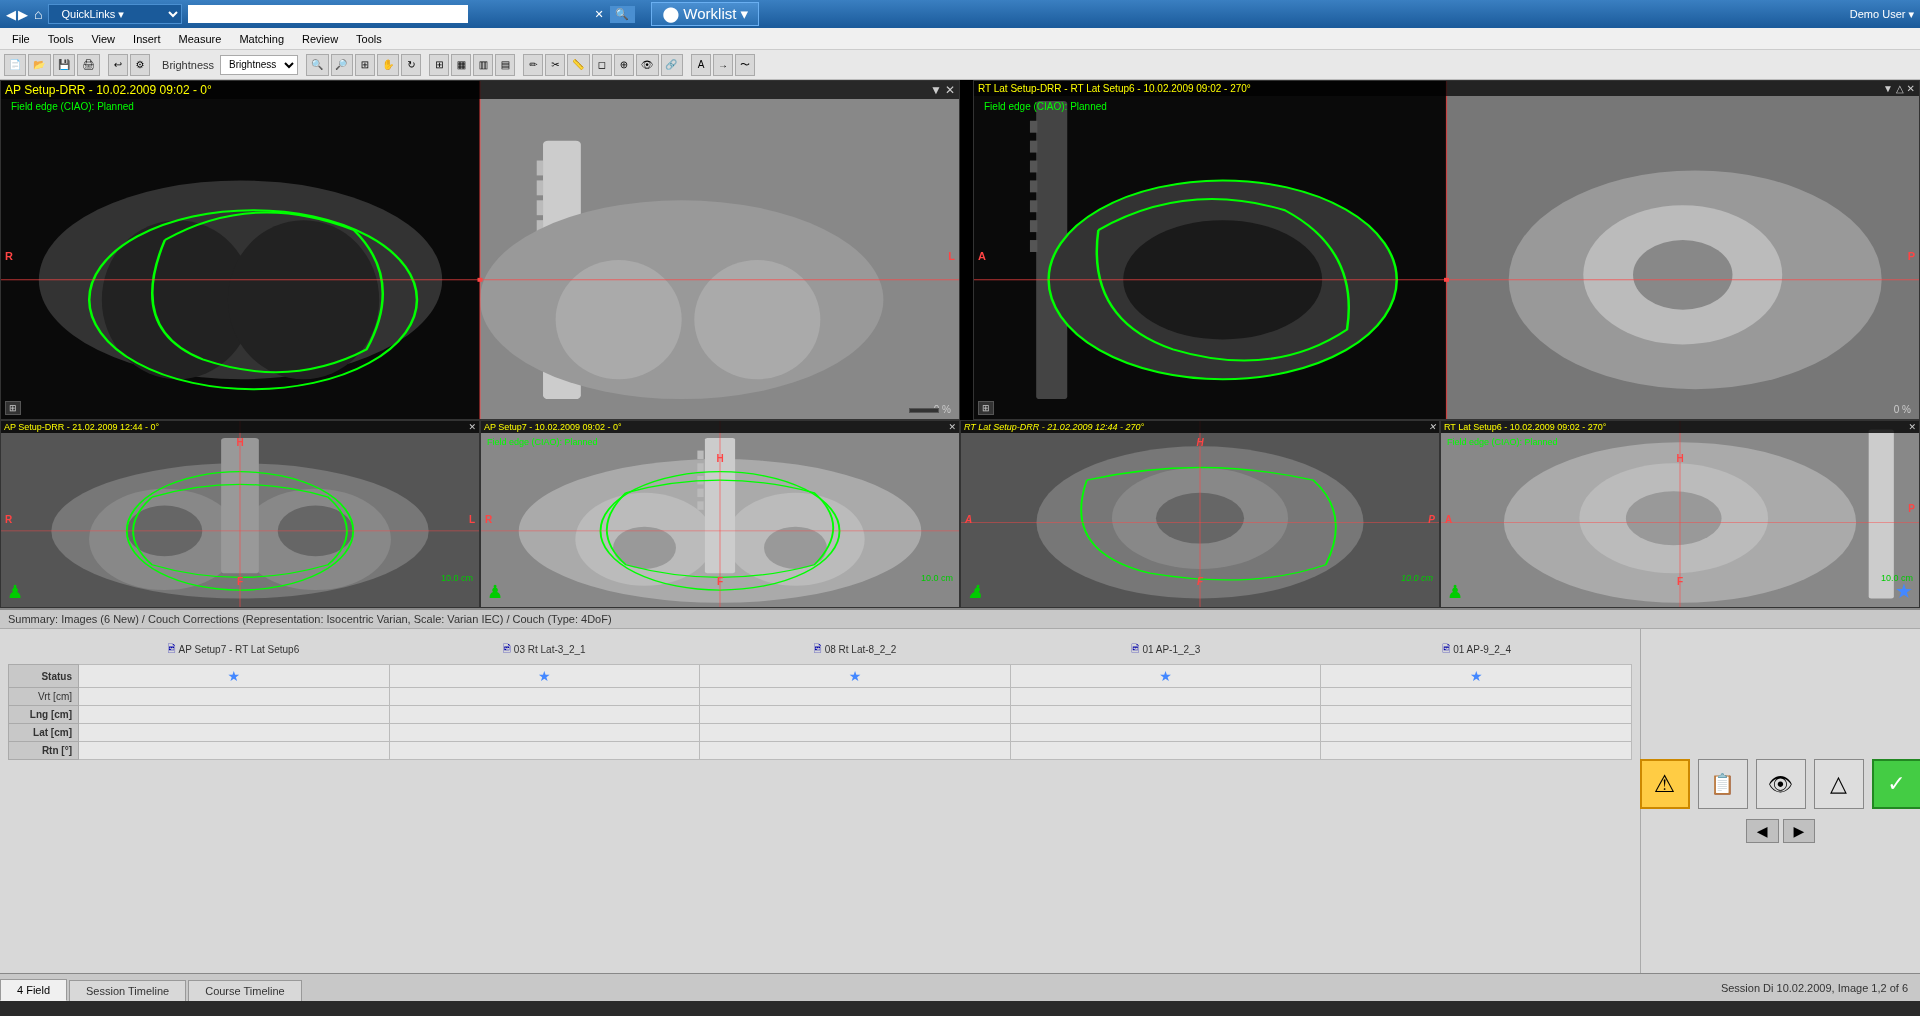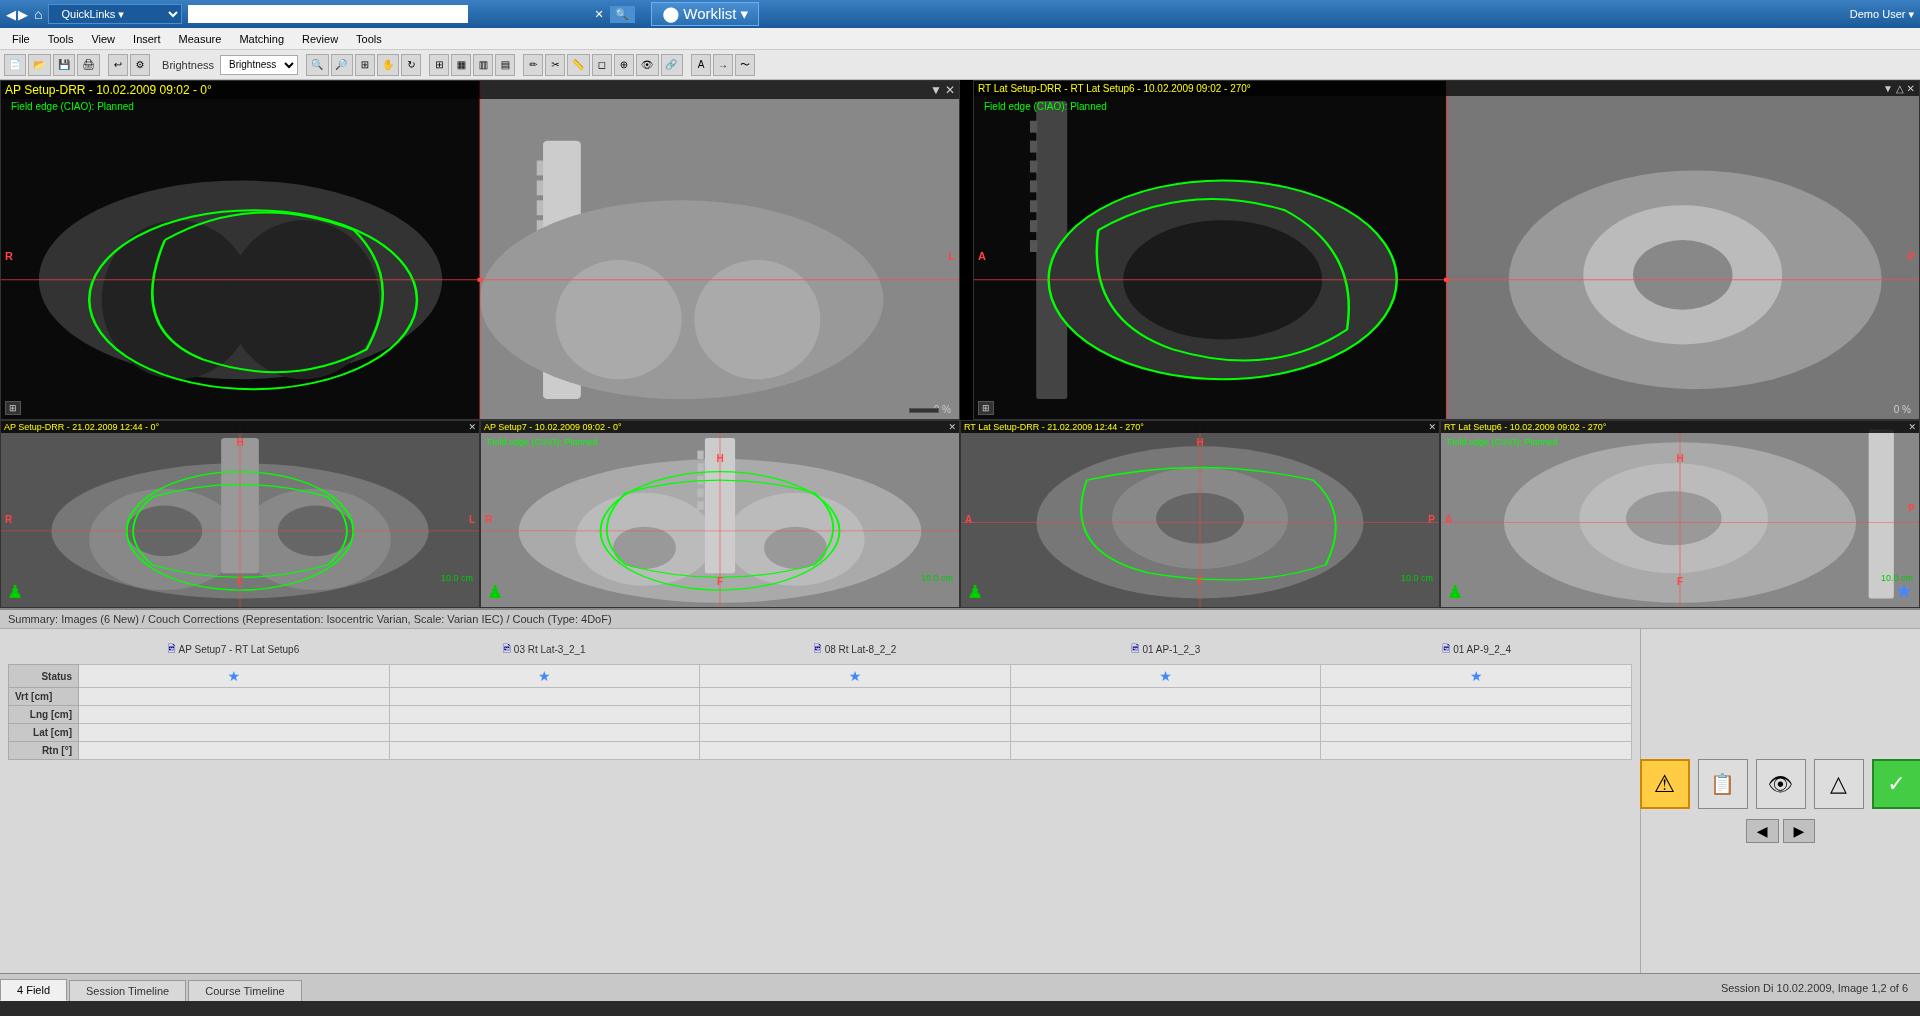--- a/index.html
+++ b/index.html
@@ -466,21 +466,21 @@
       <line x1="190" y1="0" x2="190" y2="220" stroke="#ff4444" stroke-width="0.8" opacity="0.6"></line>
       <line x1="0" y1="130" x2="380" y2="130" stroke="#ff4444" stroke-width="0.8" opacity="0.6"></line>
     </svg>
     <span style="position:absolute;top:32px;left:50%;transform:translateX(-50%);color:#ff4444;font-size:10px;font-weight:bold;z-index:5;">H</span>
     <span style="position:absolute;top:50%;left:4px;color:#ff4444;font-size:10px;font-weight:bold;z-index:5;">R</span>
     <span style="position:absolute;bottom:20px;left:50%;transform:translateX(-50%);color:#ff4444;font-size:10px;font-weight:bold;z-index:5;">F</span>
     <span style="position:absolute;bottom:24px;right:6px;color:#00cc00;font-size:9px;z-index:5;">10.0 cm</span>
     <span style="position:absolute;bottom:4px;left:6px;color:#00cc00;font-size:18px;z-index:5;">♟</span>
   </div>
 
-  <div style="position:relative;border:1px solid #333;overflow:hidden;background:#4c1d95;">
+  <div style="position:relative;border:1px solid #333;overflow:hidden;background:#4c1d95;font-style:italic;">
     <div style="position:absolute;top:0;left:0;right:0;z-index:10;background:rgba(0,0,0,0.8);color:#ffff00;font-size:9px;padding:1px 3px;display:flex;justify-content:space-between;">
       <span>RT Lat Setup-DRR - 21.02.2009 12:44 - 270°</span>
       <span style="color:#ccc;cursor:pointer;">✕</span>
     </div>
     <svg viewBox="0 0 380 220" preserveAspectRatio="none" style="width:100%;height:100%;position:absolute;top:0;left:0;">
       <rect x="0" y="0" width="380" height="220" fill="#555"></rect>
 
       <ellipse cx="190" cy="120" rx="130" ry="90" fill="#777"></ellipse>
       <ellipse cx="190" cy="115" rx="70" ry="60" fill="#888"></ellipse>
       <ellipse cx="190" cy="115" rx="35" ry="30" fill="#666"></ellipse>
@@ -564,21 +564,21 @@
           <tr>
             <td class="row-label" style="background:#c8c8c8;border:1px solid #aaa;padding:3px 6px;font-weight:bold;text-align:right;color:#333;width:70px;">Status</td>
             <td style="border:1px solid #bbb;padding:3px 6px;background:#e8e8e8;text-align:center;color:#4488ff;font-size:14px;">★</td>
             <td style="border:1px solid #bbb;padding:3px 6px;background:#e8e8e8;text-align:center;color:#4488ff;font-size:14px;">★</td>
             <td style="border:1px solid #bbb;padding:3px 6px;background:#e8e8e8;text-align:center;color:#4488ff;font-size:14px;">★</td>
             <td style="border:1px solid #bbb;padding:3px 6px;background:#e8e8e8;text-align:center;color:#4488ff;font-size:14px;">★</td>
             <td style="border:1px solid #bbb;padding:3px 6px;background:#e8e8e8;text-align:center;color:#4488ff;font-size:14px;">★</td>
           </tr>
 
           <tr>
-            <td class="row-label" style="background:#c8c8c8;border:1px solid #aaa;padding:3px 6px;font-weight:bold;text-align:left;color:#333;margin-left:12px;">Vrt [cm]</td>
+            <td class="row-label" style="background:#c8c8c8;border:1px solid #aaa;padding:3px 6px;font-weight:normal;text-align:right;color:#333;margin-left:12px;">Vrt [cm]</td>
             <td style="border:1px solid #bbb;padding:3px 6px;background:#e8e8e8;"></td>
             <td style="border:1px solid #bbb;padding:3px 6px;background:#e8e8e8;"></td>
             <td style="border:1px solid #bbb;padding:3px 6px;background:#e8e8e8;"></td>
             <td style="border:1px solid #bbb;padding:3px 6px;background:#e8e8e8;"></td>
             <td style="border:1px solid #bbb;padding:3px 6px;background:#e8e8e8;"></td>
           </tr>
 
           <tr>
             <td class="row-label" style="background:#c8c8c8;border:1px solid #aaa;padding:3px 6px;font-weight:bold;text-align:right;color:#333;">Lng [cm]</td>
             <td style="border:1px solid #bbb;padding:3px 6px;background:#e8e8e8;"></td>

